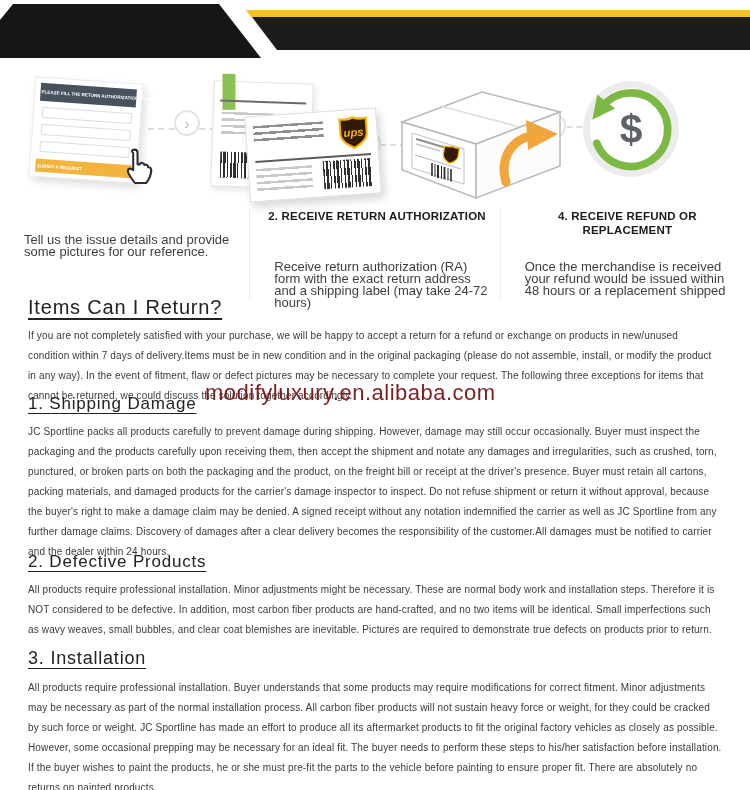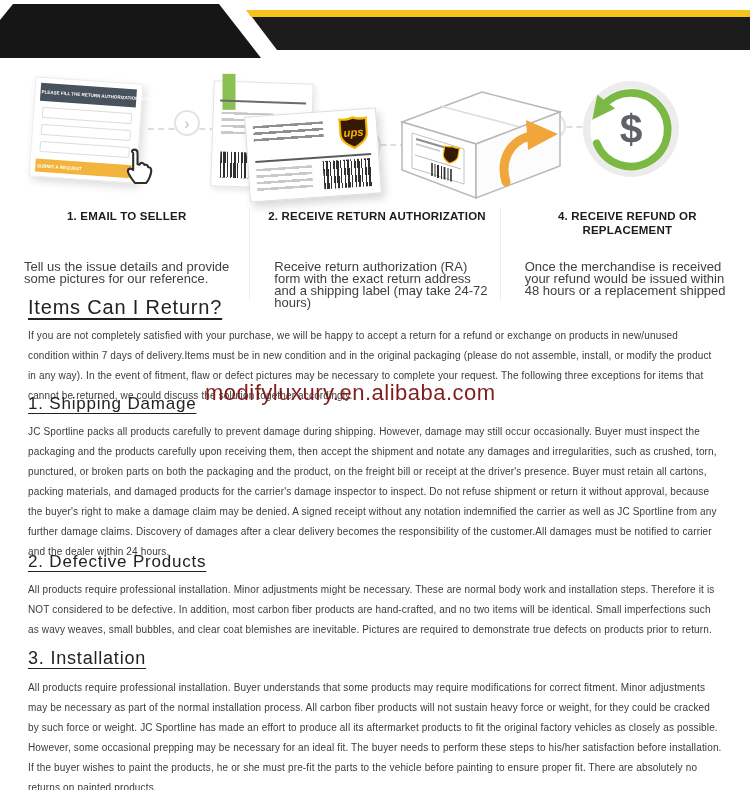--- a/index.html
+++ b/index.html
@@ -159,21 +159,20 @@
   <svg style="position:absolute;left:582px;top:80px;width:98px;height:98px;" viewBox="0 0 96 96">
     <circle cx="48" cy="48" r="47" fill="#ececec"></circle>
     <circle cx="48" cy="48" r="40" fill="#fff"></circle>
     <path d="M14.5,62 A36,36 0 1 0 20,26" stroke="#7cb944" stroke-width="7.5" fill="none" stroke-linecap="round"></path>
     <polygon points="10,39 32.4,28 15,14.5" fill="#7cb944"></polygon>
     <text x="48" y="62" font-size="40" font-weight="bold" fill="#5f6368" text-anchor="middle" font-family="Liberation Sans, sans-serif">$</text>
   </svg>
 
   <div class="steps">
     <div class="step">
-      <div class="step-title">1. EMAIL TO SELLER</div>
       <div class="step-desc">Tell us the issue details and provide some pictures for our reference.</div>
     </div>
     <div class="step">
       <div class="step-title">2. RECEIVE RETURN AUTHORIZATION</div>
       <div class="step-desc">Receive return authorization (RA) form with the exact return address and a shipping label (may take 24-72 hours)</div>
     </div>
     <div class="step">
       <div class="step-title">4. RECEIVE REFUND OR REPLACEMENT</div>
       <div class="step-desc">Once the merchandise is received your refund would be issued within 48 hours or a replacement shipped</div>
     </div>

